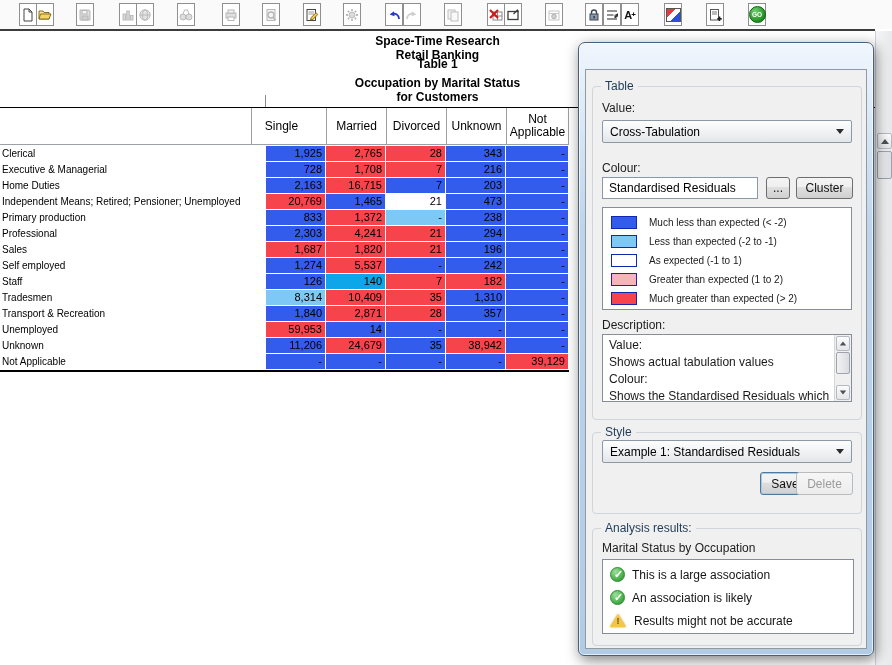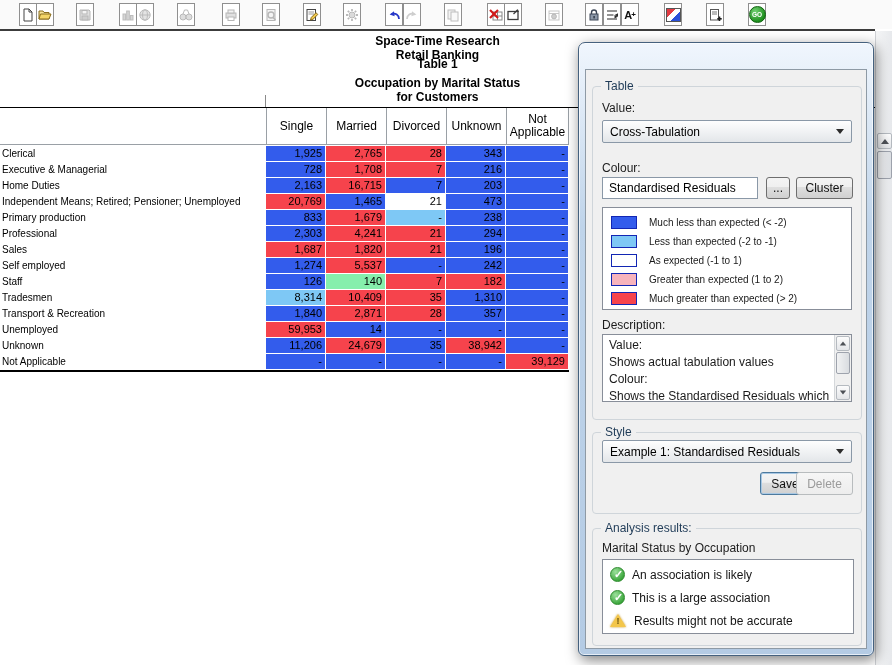--- a/index.html
+++ b/index.html
@@ -320,21 +320,21 @@
 
   <div class="title-line" style="top:34px">Space-Time Research</div>
   <div class="title-line" style="top:48px">Retail Banking</div>
   <div class="title-line" style="top:57px">Table 1</div>
   <div class="title-line" style="top:76px">Occupation by Marital Status</div>
   <div class="title-line" style="top:90px">for Customers</div>
 
   <div class="hline-black"></div>
   <div class="tick"></div>
 
-  <div class="hcell" style="left:266px;width:60px">Single</div>
+  <div class="hcell" style="left:251px;width:60px">Single</div>
   <div class="hcell" style="left:326px;width:60px">Married</div>
   <div class="hcell" style="left:386px;width:60px">Divorced</div>
   <div class="hcell" style="left:446px;width:60px">Unknown</div>
   <div class="hcell last" style="left:506px;width:63px">Not Applicable</div>
   <div class="hbottom"></div>
 
   <div class="grid">
       <div class="trow">
         <div class="tlabel">Clerical</div>
         <div class="tcell" style="background: rgb(51, 92, 236);">1,925</div>
@@ -363,21 +363,21 @@
         <div class="tlabel">Independent Means; Retired; Pensioner; Unemployed</div>
         <div class="tcell" style="background: rgb(246, 67, 76);">20,769</div>
         <div class="tcell" style="background: rgb(51, 92, 236);">1,465</div>
         <div class="tcell" style="background: rgb(255, 255, 255);">21</div>
         <div class="tcell" style="background: rgb(51, 92, 236);">473</div>
         <div class="tcell" style="background: rgb(51, 92, 236);">-</div>
       </div>
       <div class="trow">
         <div class="tlabel">Primary production</div>
         <div class="tcell" style="background: rgb(51, 92, 236);">833</div>
-        <div class="tcell" style="background: rgb(246, 67, 76);">1,679</div>
+        <div class="tcell" style="background: rgb(246, 67, 76);">1,372</div>
         <div class="tcell" style="background: rgb(126, 200, 245);">-</div>
         <div class="tcell" style="background: rgb(51, 92, 236);">238</div>
         <div class="tcell" style="background: rgb(51, 92, 236);">-</div>
       </div>
       <div class="trow">
         <div class="tlabel">Professional</div>
         <div class="tcell" style="background: rgb(51, 92, 236);">2,303</div>
         <div class="tcell" style="background: rgb(246, 67, 76);">4,241</div>
         <div class="tcell" style="background: rgb(246, 67, 76);">21</div>
         <div class="tcell" style="background: rgb(51, 92, 236);">294</div>
@@ -395,21 +395,21 @@
         <div class="tlabel">Self employed</div>
         <div class="tcell" style="background: rgb(51, 92, 236);">1,274</div>
         <div class="tcell" style="background: rgb(246, 67, 76);">5,537</div>
         <div class="tcell" style="background: rgb(51, 92, 236);">-</div>
         <div class="tcell" style="background: rgb(51, 92, 236);">242</div>
         <div class="tcell" style="background: rgb(51, 92, 236);">-</div>
       </div>
       <div class="trow">
         <div class="tlabel">Staff</div>
         <div class="tcell" style="background: rgb(51, 92, 236);">126</div>
-        <div class="tcell" style="background: #86efac;">140</div>
+        <div class="tcell" style="background: #0ea5e9;">140</div>
         <div class="tcell" style="background: rgb(246, 67, 76);">7</div>
         <div class="tcell" style="background: rgb(246, 67, 76);">182</div>
         <div class="tcell" style="background: rgb(51, 92, 236);">-</div>
       </div>
       <div class="trow">
         <div class="tlabel">Tradesmen</div>
         <div class="tcell" style="background: rgb(126, 200, 245);">8,314</div>
         <div class="tcell" style="background: rgb(246, 67, 76);">10,409</div>
         <div class="tcell" style="background: rgb(246, 67, 76);">35</div>
         <div class="tcell" style="background: rgb(51, 92, 236);">1,310</div>
@@ -525,25 +525,25 @@
       <div class="btn default" style="left:142px;top:402px;width:50px">Save</div>
       <div class="btn disabled" style="left:210px;top:402px;width:57px">Delete</div>
 
       <div class="grp" style="left:6px;top:458px;width:270px;height:118px">
         <span class="grp-cap">Analysis results:</span>
       </div>
       <div class="lbl" style="left:16px;top:471px">Marital Status by Occupation</div>
       <div class="whitebox" style="left:16px;top:489px;width:252px;height:75px;padding-top:3px">
           <div class="analysis-row">
             <span class="check-icon"></span>
-            <span>An association is likely</span>
+            <span>This is a large association</span>
           </div>
           <div class="analysis-row">
             <span class="check-icon"></span>
-            <span>This is a large association</span>
+            <span>An association is likely</span>
           </div>
           <div class="analysis-row">
             <span class="warning-icon">
               <span class="wtri"></span>
             </span>
             <span>Results might not be accurate</span>
           </div>
         </div>
 
     </div>

